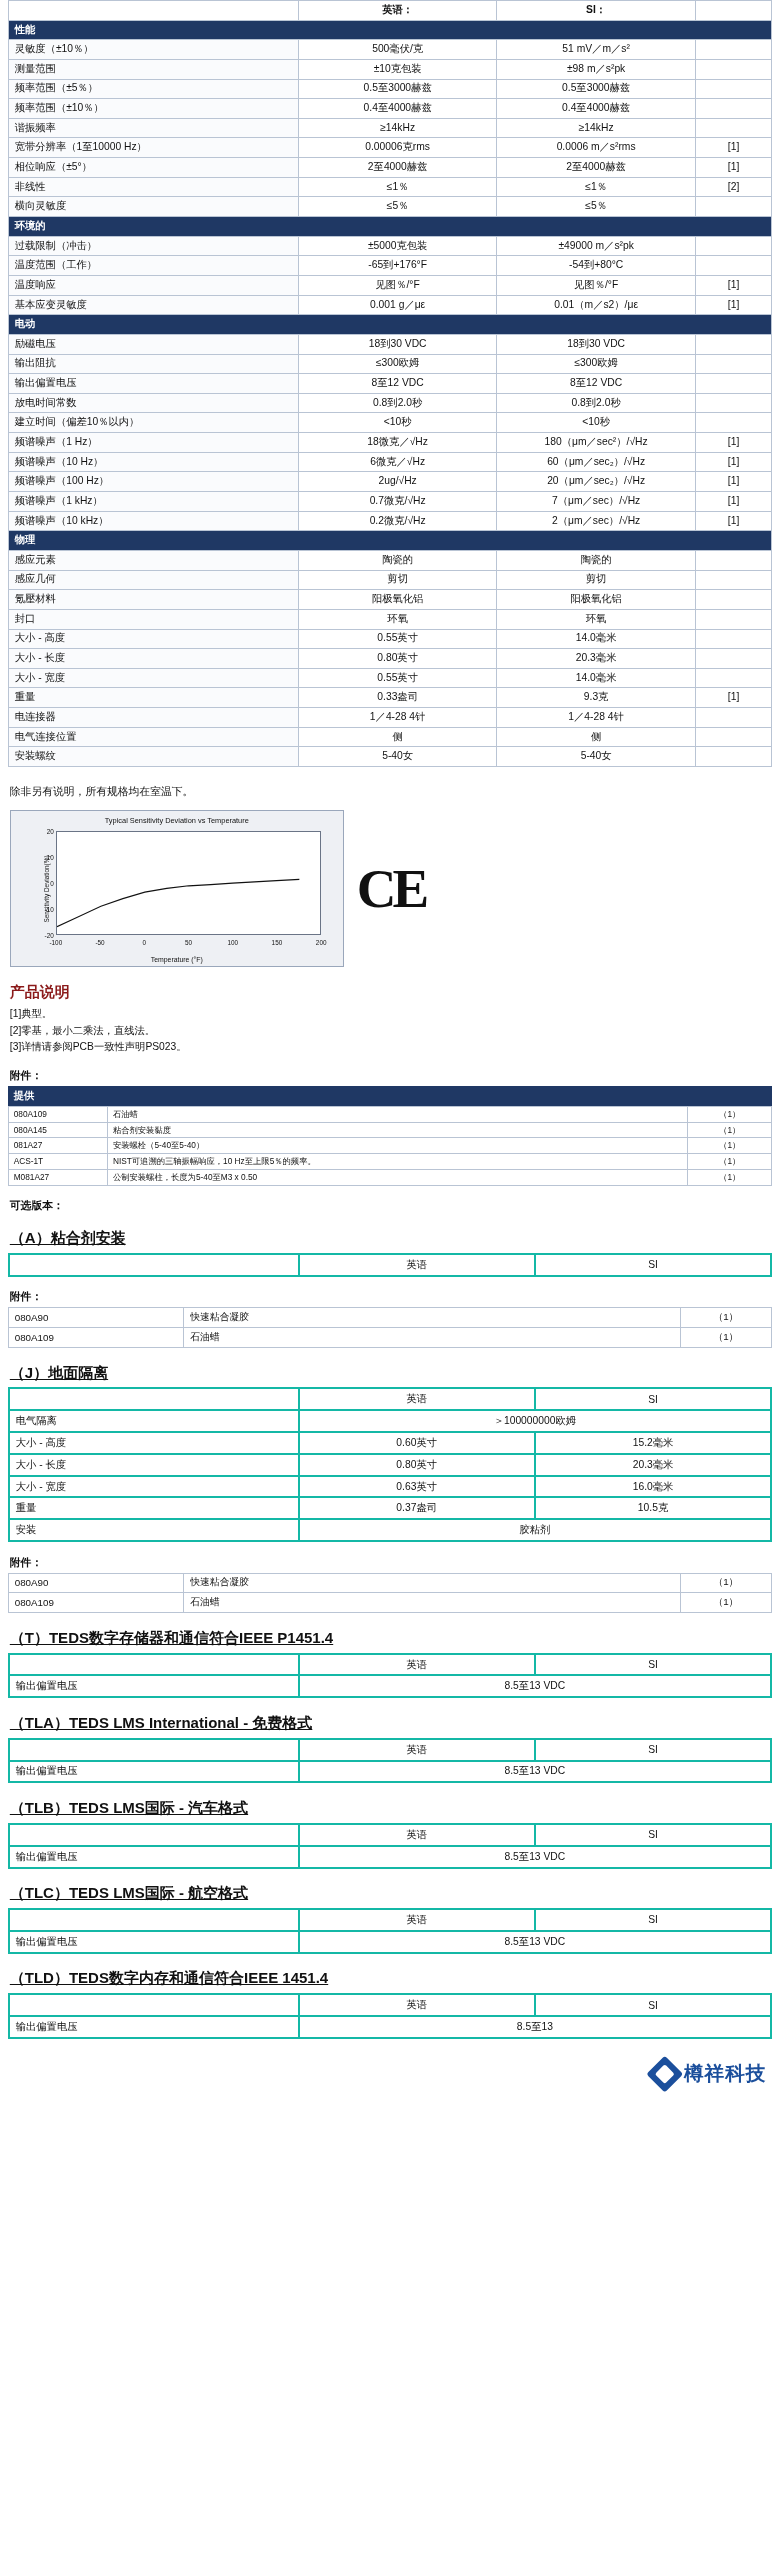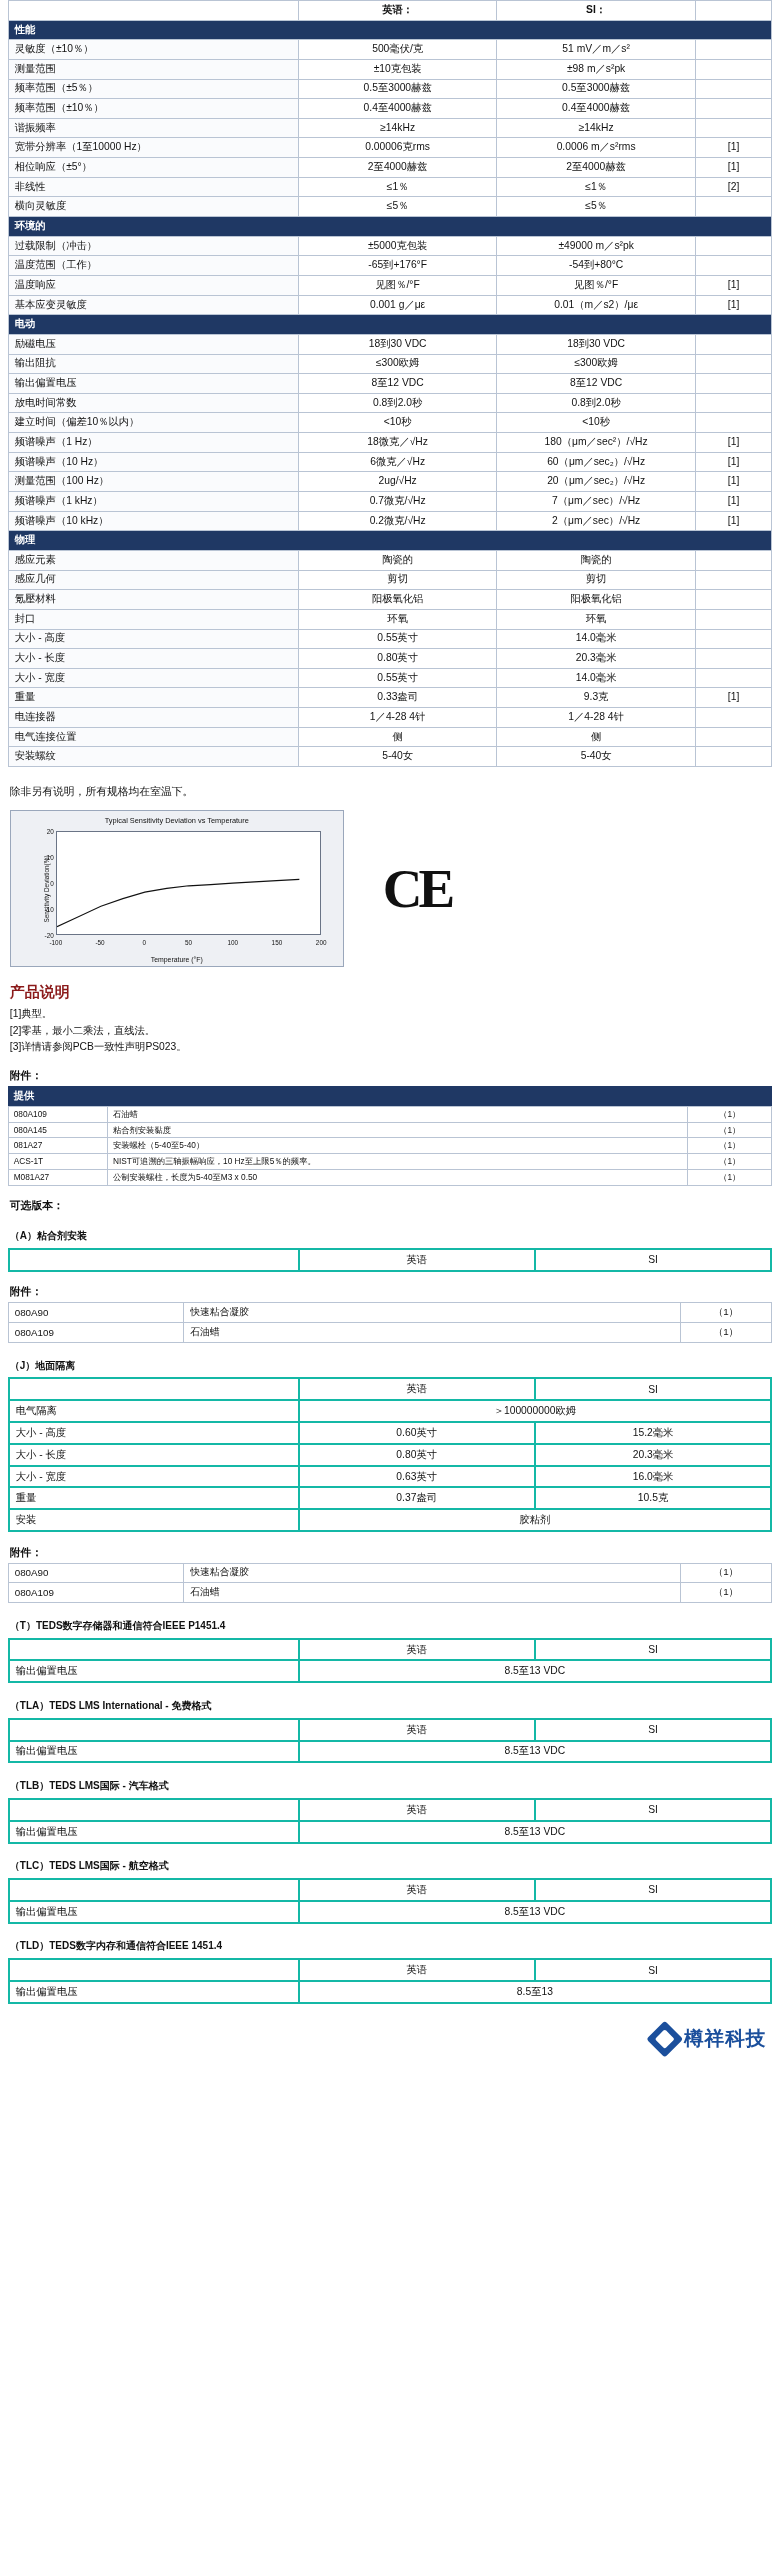--- a/index.html
+++ b/index.html
@@ -55,21 +55,21 @@
   
   .roomtemp {
     margin: 17.7px 0 11.8px 2px;
     font-size: 10.8px;
   }
 
   
   .chartblock {
     display: flex;
     align-items: center;
-    gap: 39px;
+    gap: 13px;
     margin: 5.9px 0 15.7px 2px;
   }
   .chartbox {
     width: 334px;
     height: 157px;
     border: 1px solid #9aa7bb;
     background: #eef0f4;
     position: relative;
   }
   .chart-title {
@@ -151,22 +151,23 @@
     line-height: 1.3;
   }
   table.acc col.a-pn { width: 13%; }
   table.acc col.a-desc { width: 76%; }
   table.acc col.a-qty { width: 11%; }
   .qty { text-align: center; }
 
   
   .ver-heading {
     font-weight: bold;
-    font-size: 10px;
+    font-size: 15px;
     margin: 15.7px 0 4.9px 2px;
+    text-decoration: underline;
   }
   .opt-title { font-weight: bold; font-size: 10.8px; margin: 13.7px 0 4.9px 2px; }
 
   table.ver {
     width: 100%;
     border-collapse: collapse;
     table-layout: fixed;
   }
   table.ver col.v-label { width: 38%; }
   table.ver col.v-eng { width: 31%; }
@@ -369,21 +370,21 @@
           <td class="val">180（μm／sec²）/√Hz</td>
           <td class="note">[1]</td>
         </tr>
         <tr>
           <td class="lbl">频谱噪声（10 Hz）</td>
           <td class="val">6微克／√Hz</td>
           <td class="val">60（μm／sec₂）/√Hz</td>
           <td class="note">[1]</td>
         </tr>
         <tr>
-          <td class="lbl">测量范围（100 Hz）</td>
+          <td class="lbl">频谱噪声（100 Hz）</td>
           <td class="val">2ug/√Hz</td>
           <td class="val">20（μm／sec₂）/√Hz</td>
           <td class="note">[1]</td>
         </tr>
         <tr>
           <td class="lbl">频谱噪声（1 kHz）</td>
           <td class="val">0.7微克/√Hz</td>
           <td class="val">7（μm／sec）/√Hz</td>
           <td class="note">[1]</td>
         </tr>

